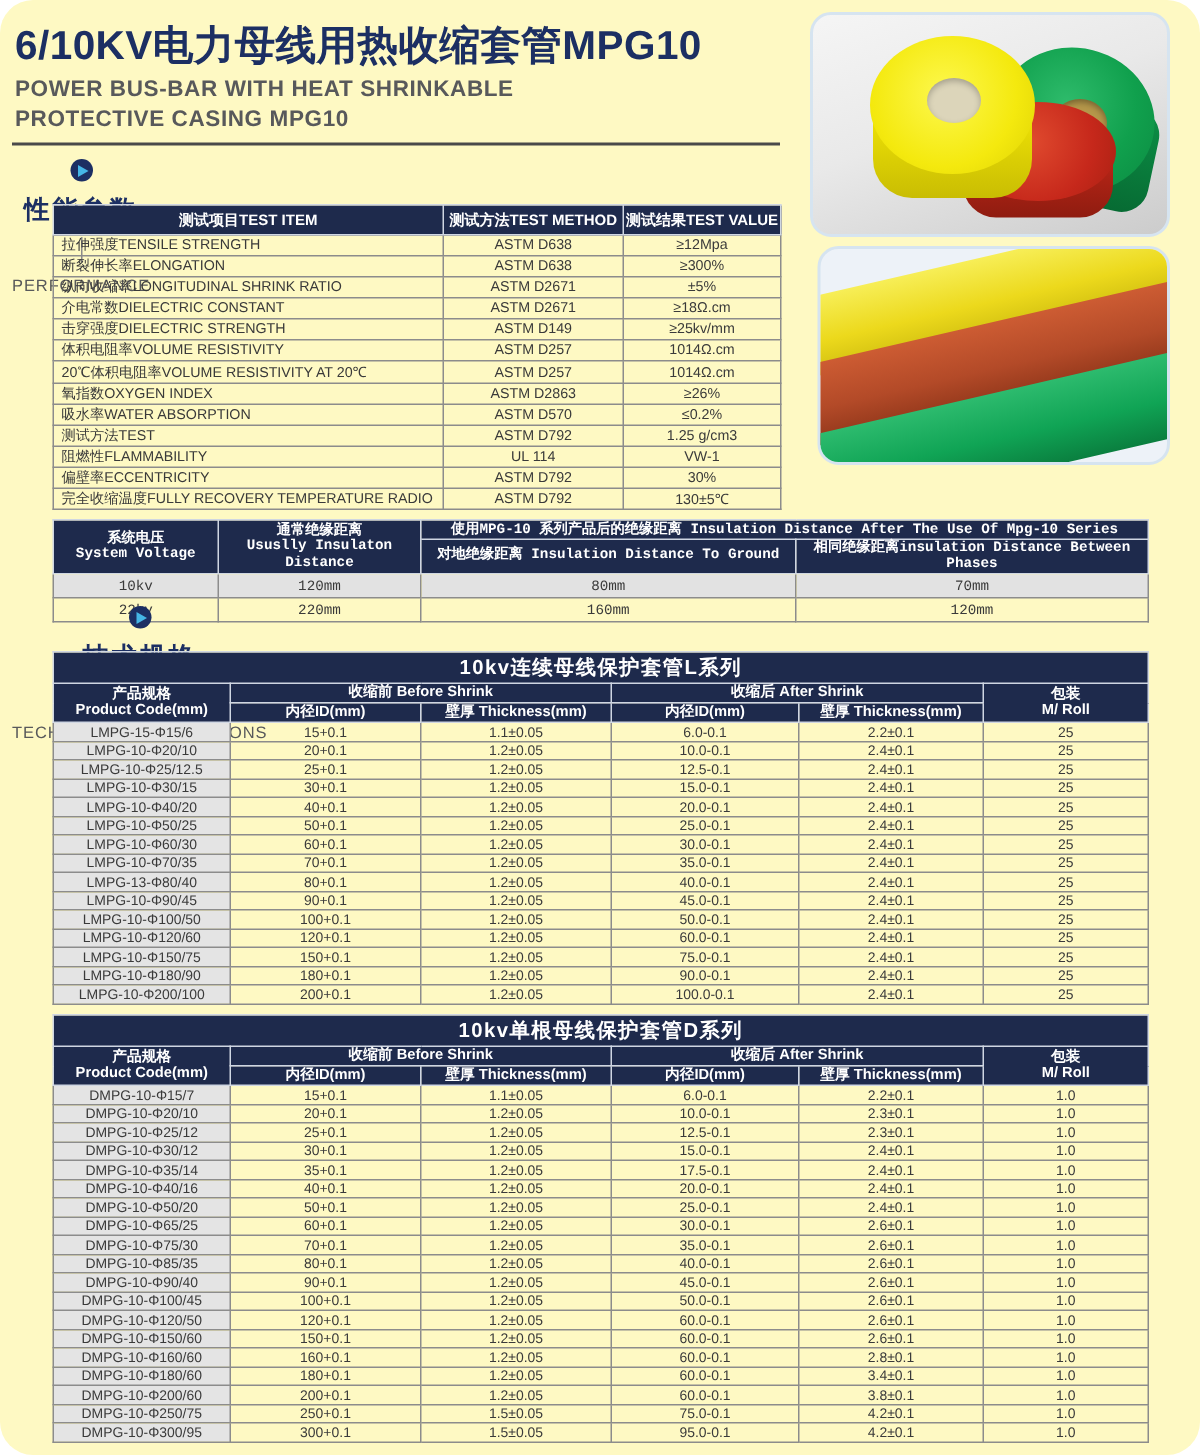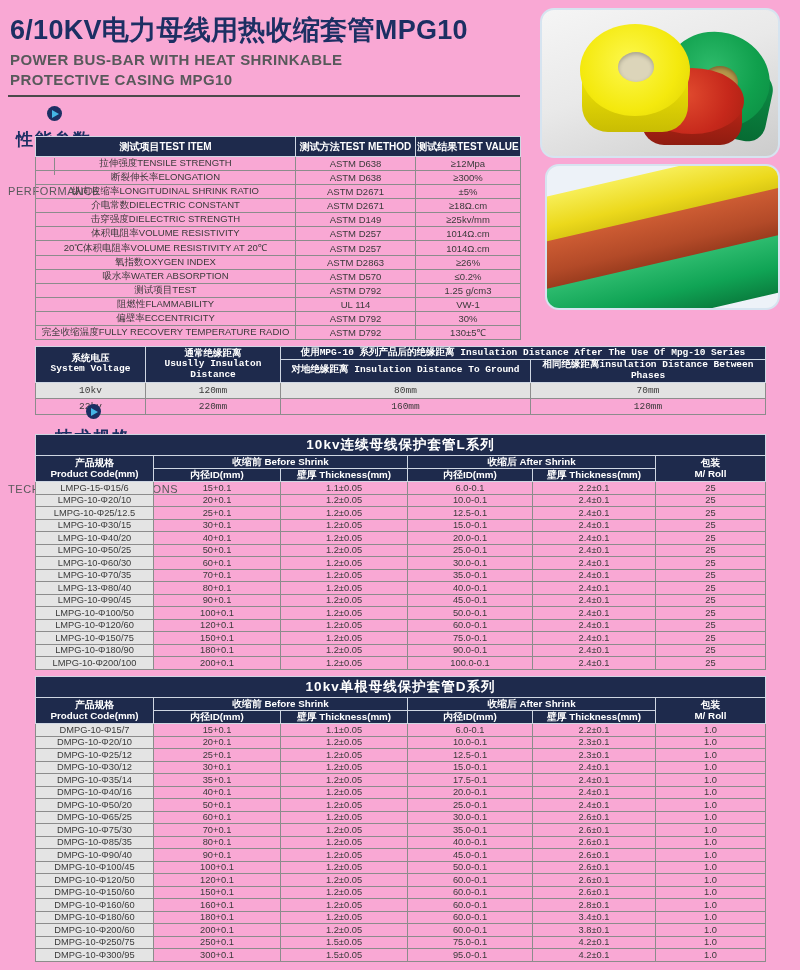--- a/index.html
+++ b/index.html
@@ -1,19 +1,19 @@
 <!DOCTYPE html>
 <html><head>
 <meta charset="utf-8">
 <style>
   * { box-sizing: border-box; margin: 0; padding: 0; }
   html,body { background:#ffffff; }
   body { width:800px; height:970px; font-family:"Liberation Sans", sans-serif; position:relative; overflow:hidden; }
 
-  .doc { position:relative; width:800px; height:970px; background:#f9a8d4; }
+  .doc { position:relative; width:800px; height:970px; background:#fef9c3;border-radius:22px; }
 
   
   .main-title { position:absolute; left:10px; top:12px; font-size:27px; font-weight:bold; color:#1c2f63; letter-spacing:.3px; white-space:nowrap; }
   .sub-title  { position:absolute; left:10px; top:50px; font-size:15px; font-weight:bold; color:#58595b; line-height:1.3; letter-spacing:.4px; }
   .header-rule{ position:absolute; left:8px; top:95px; width:512px; border-top:2px solid #4a4a4a; }
 
   
   .section { position:absolute; display:flex; align-items:center; gap:7px;flex-direction:column; }
   .section.perf  { left:8px; top:106px; }
   .section.specs { left:8px; top:404px; }
@@ -25,21 +25,21 @@
 
   
   table { border-collapse:collapse; table-layout:fixed; position:absolute; }
   th { background:#1e2a4c; color:#ffffff; font-weight:bold; border:1px solid #cfd6e2; }
   td { border:1px solid #8c8c8c; color:#3a3a3a; text-align:center; overflow:hidden; white-space:nowrap; }
 
   
   .perf-table { left:35px; top:136px; width:485px; }
   .perf-table th { font-size:10px; height:20px; }
   .perf-table td { font-size:9.5px; height:12.5px; padding:0 5px; }
-  .perf-table td:first-child { text-align:center; }
+  .perf-table td:first-child { text-align:left; }
 
   
   .ins-table { left:35px; top:346px; width:730px;font-family:Liberation Mono, monospace; }
   .ins-table th { font-size:9.5px; height:13px; line-height:1.15; }
   .ins-table th.two-line { line-height:1.1; }
   .ins-table td { font-size:9.5px; height:16px; }
   .ins-table tbody tr:nth-child(odd) td { background:#e2e2e2; }
 
   
   .spec-table { left:35px; top:434px; width:730px;padding-left:28px; }
@@ -166,21 +166,21 @@
           <td>氧指数OXYGEN INDEX</td>
           <td>ASTM D2863</td>
           <td>≥26%</td>
         </tr>
         <tr>
           <td>吸水率WATER ABSORPTION</td>
           <td>ASTM D570</td>
           <td>≤0.2%</td>
         </tr>
         <tr>
-          <td>测试项目TEST</td>
+          <td>测试方法TEST</td>
           <td>ASTM D792</td>
           <td>1.25 g/cm3</td>
         </tr>
         <tr>
           <td>阻燃性FLAMMABILITY</td>
           <td>UL 114</td>
           <td>VW-1</td>
         </tr>
         <tr>
           <td>偏壁率ECCENTRICITY</td>

